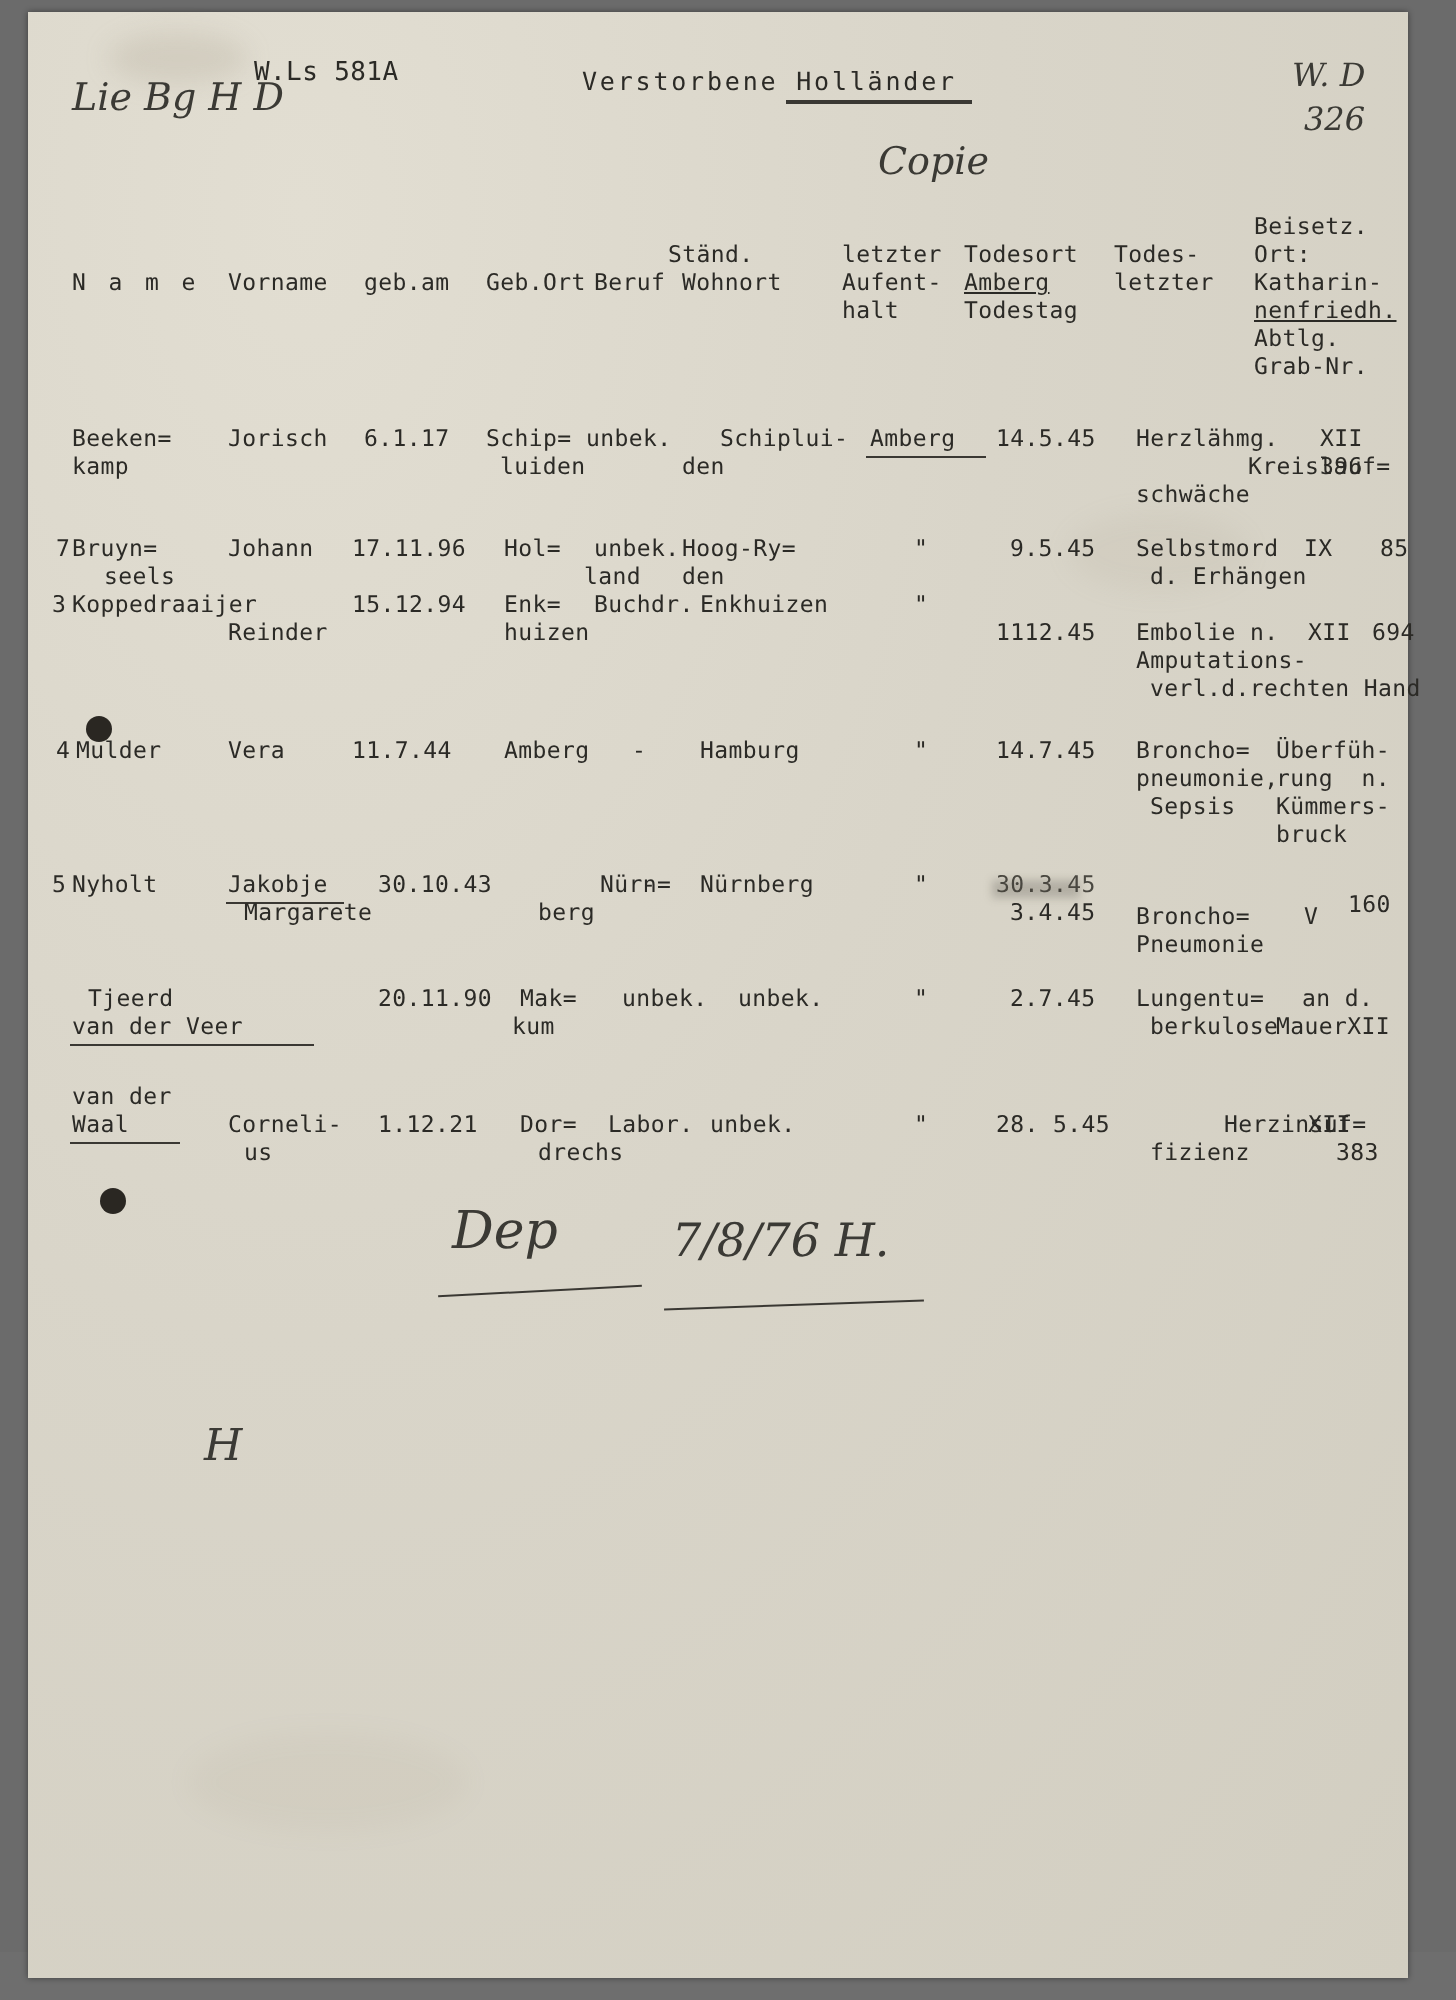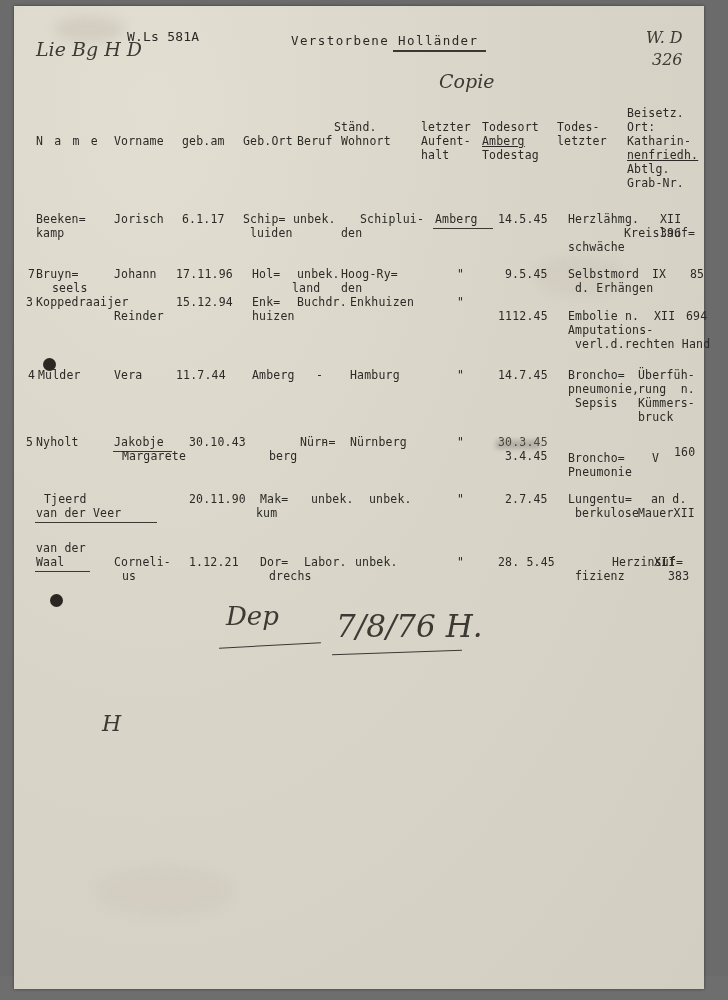--- a/index.html
+++ b/index.html
@@ -251,18 +251,18 @@
     <div class="typed" style="left:341px;top:550px;">unbek.</div>
     <div class="typed" style="left:443px;top:550px;">"</div>
     <div class="typed" style="left:484px;top:550px;">28. 5.45</div>
     <div class="typed" style="left:554px;top:550px;padding-left:44px;">Herzinsuf=</div>
     <div class="typed" style="left:561px;top:564px;">fizienz</div>
     <div class="typed" style="left:640px;top:550px;">XII</div>
     <div class="typed" style="left:654px;top:564px;">383</div>
 
     <div class="hand" style="left:212px;top:595px;font-size:26px;">Dep</div>
     <div class="hline" style="left:205px;top:639px;width:102px;transform:rotate(-3deg);"></div>
-    <div class="hand" style="left:322px;top:602px;font-size:31px;">7/8/76 H.</div>
+    <div class="hand" style="left:322px;top:602px;font-size:23px;">7/8/76 H.</div>
     <div class="hline" style="left:318px;top:646px;width:130px;transform:rotate(-2deg);"></div>
     <div class="hand" style="left:88px;top:705px;font-size:22px;">H</div>
 
   </div>
 </div>
 
 </body></html>

